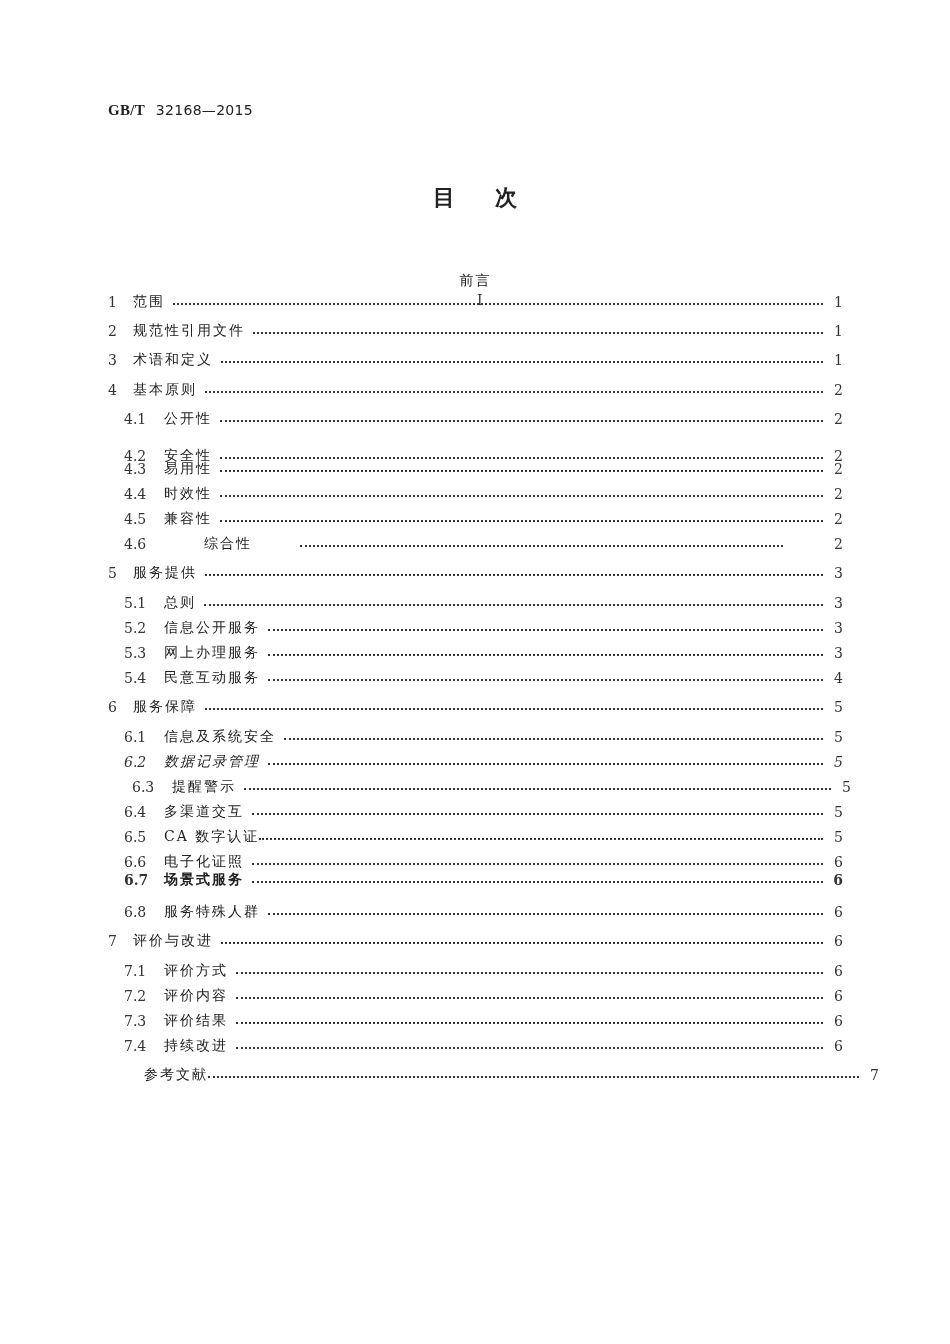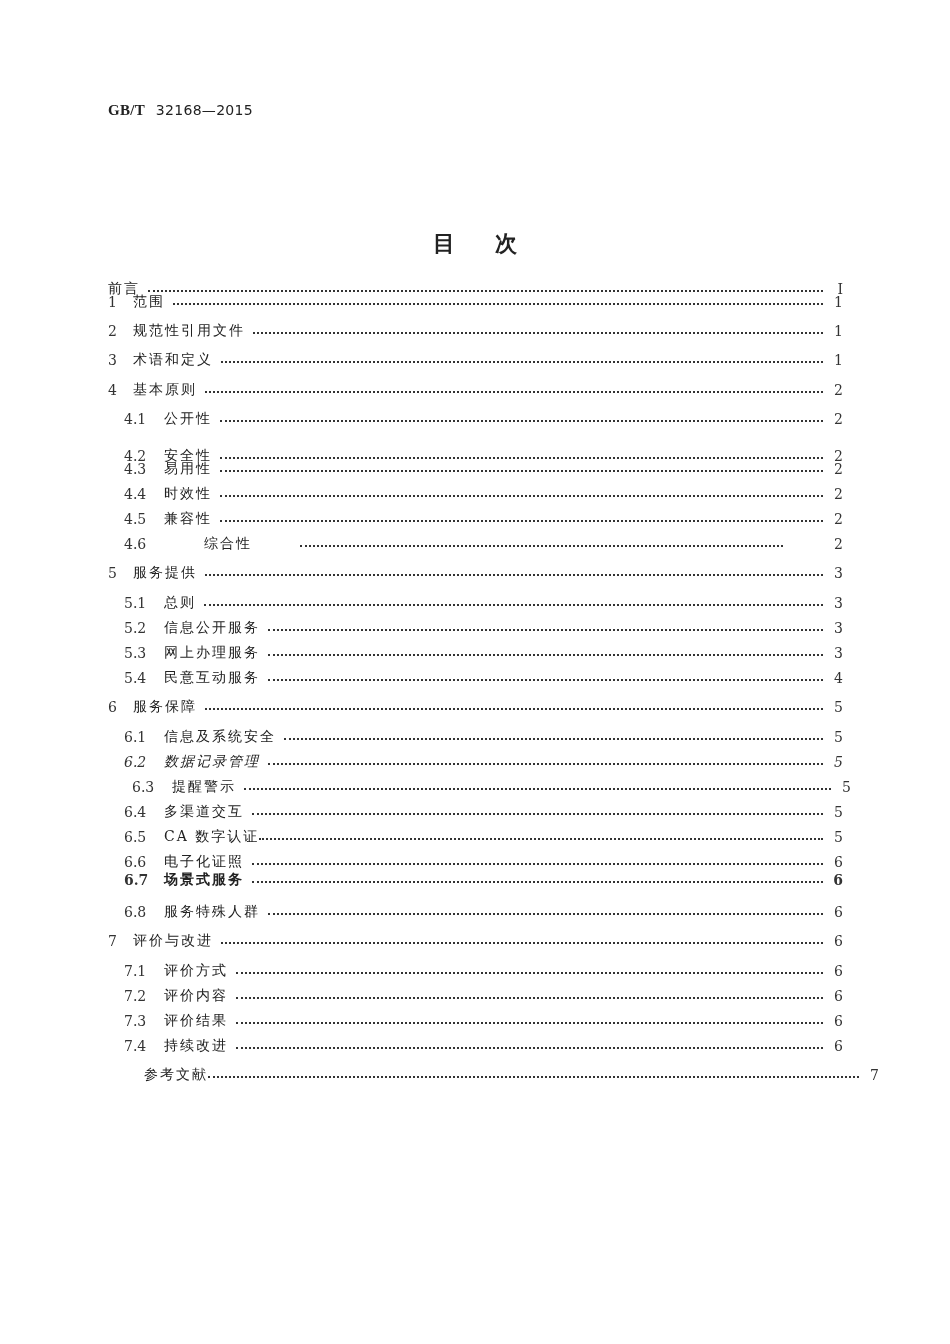--- a/index.html
+++ b/index.html
@@ -2,21 +2,21 @@
 <html><head>
 <meta charset="utf-8">
 <style>
   html, body { margin:0; padding:0; background:#ffffff; }
   body { width:950px; height:1344px; position:relative; overflow:hidden;
          font-family:"DejaVu Serif","Liberation Serif",serif; color:#222; }
   .header { position:absolute; left:108px; top:102px; font-size:14px; letter-spacing:0.3px; }
   .header .code { font-family:"Liberation Serif",serif; font-weight:bold; font-size:15px; }
   .header .num { font-family:"DejaVu Sans","Liberation Sans",sans-serif; font-size:14px; margin-left:6px; }
   .title { position:absolute; top:183px; left:0; width:950px; text-align:center;
-           font-family:"DejaVu Sans",sans-serif; font-weight:bold; font-size:22px; letter-spacing:40px; text-indent:40px;margin-top:46px; }
+           font-family:"DejaVu Sans",sans-serif; font-weight:bold; font-size:22px; letter-spacing:40px; text-indent:40px; }
   .toc { position:absolute; left:108px; top:260px; width:735px; }
   .row { position:absolute; left:0; width:735px; height:20px; display:flex; align-items:center; font-size:14px; }
   .row.sub { left:16px; width:719px; }
   .row .num { display:inline-block; flex:0 0 auto; color:#333; }
   .row.top .num { width:25px; }
   .row.sub .num { width:40px; }
   .row .label { flex:0 0 auto; letter-spacing:2px; white-space:nowrap; }
   .row .leader { flex:1 1 auto; overflow:hidden; white-space:nowrap; margin:0 6px 0 8px;
                  border-bottom:2px dotted #333; height:0; align-self:center; transform:translateY(2px); }
   .row.tight .leader { margin-left:0; }
@@ -26,21 +26,21 @@
 <body>
 
 <div class="header">
   <span class="code">GB/T</span>
   <span class="num">32168—2015</span>
 </div>
 
 <div class="title">目次</div>
 
 <div class="toc" id="toc">
-    <div class="row top" style="top: 19px;">
+    <div class="row top" style="top: 12px; flex-direction: column;">
       <span class="label">前言</span>
       <span class="leader"></span>
       <span class="page">Ⅰ</span>
     </div>
     <div class="row top" style="top: 32px;">
       <span class="num">1</span>
       <span class="label">范围</span>
       <span class="leader"></span>
       <span class="page">1</span>
     </div>

